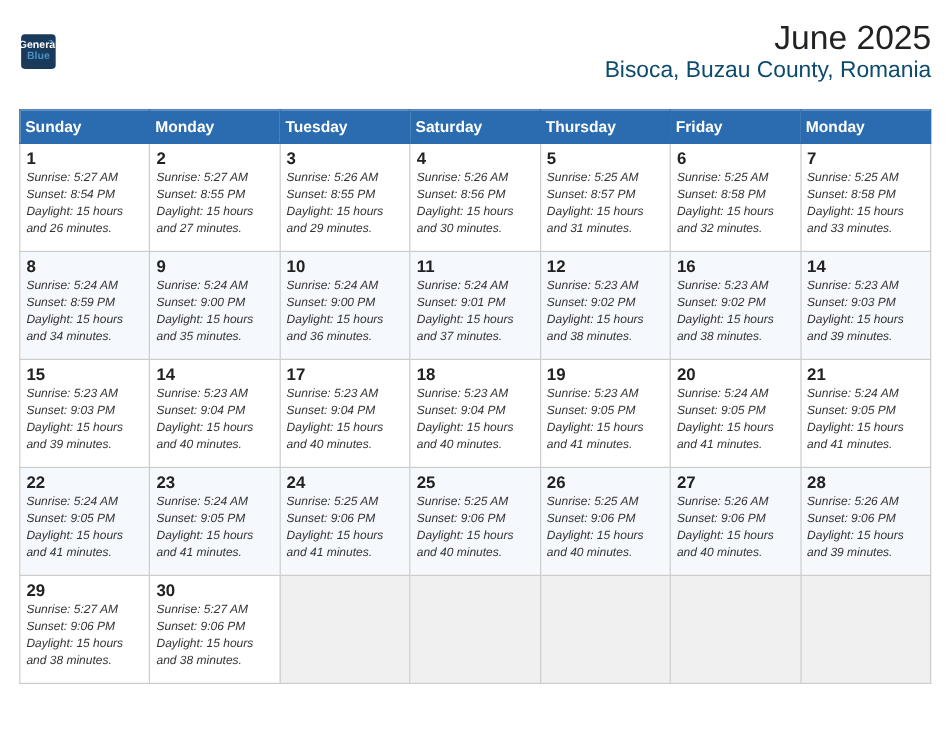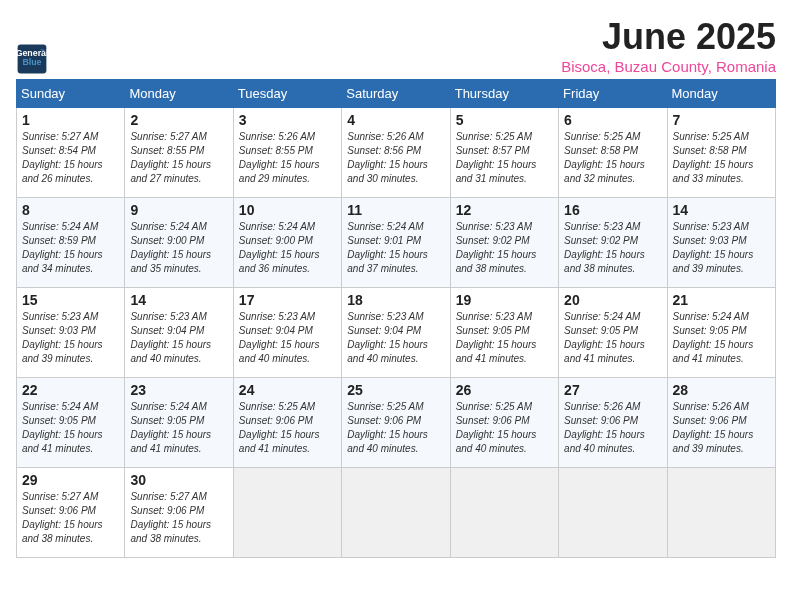--- a/index.html
+++ b/index.html
@@ -6,54 +6,54 @@
     body {
       font-family: Arial, sans-serif;
       background: #fff;
       width: 792px;
       min-height: 612px;
       padding: 16px;
     }
     .header-area {
       display: flex;
       justify-content: space-between;
-      align-items: flex-end;
-      margin-bottom: 4px;
+      align-items: center;
+      margin-bottom: 21px;
     }
     .logo {
       display: flex;
       align-items: center;
       gap: 4px;
     }
     .logo-icon {
       width: 32px;
       height: 32px;
     }
     .title-area {
       text-align: right;
     }
     .calendar-title {
-      font-size: 36px;
-      font-weight: bold;
+      font-size: 28px;
+      font-weight: normal;
       color: #222;
     }
     .calendar-subtitle {
-      font-size: 15px;
-      color: #ec4899;
+      font-size: 19px;
+      color: #0c4a6e;
     }
     .calendar-table {
       width: 100%;
       border-collapse: collapse;
       border: 1px solid #ccc;
     }
     .calendar-table th {
       background: #2b6cb0;
       color: #fff;
       font-size: 13px;
-      font-weight: normal;
+      font-weight: bold;
       padding: 6px 4px;
       text-align: left;
       border: 1px solid #2b6cb0;
     }
     .calendar-table td {
       border: 1px solid #ccc;
       vertical-align: top;
       padding: 4px 5px;
       width: 108px;
       min-height: 80px;

